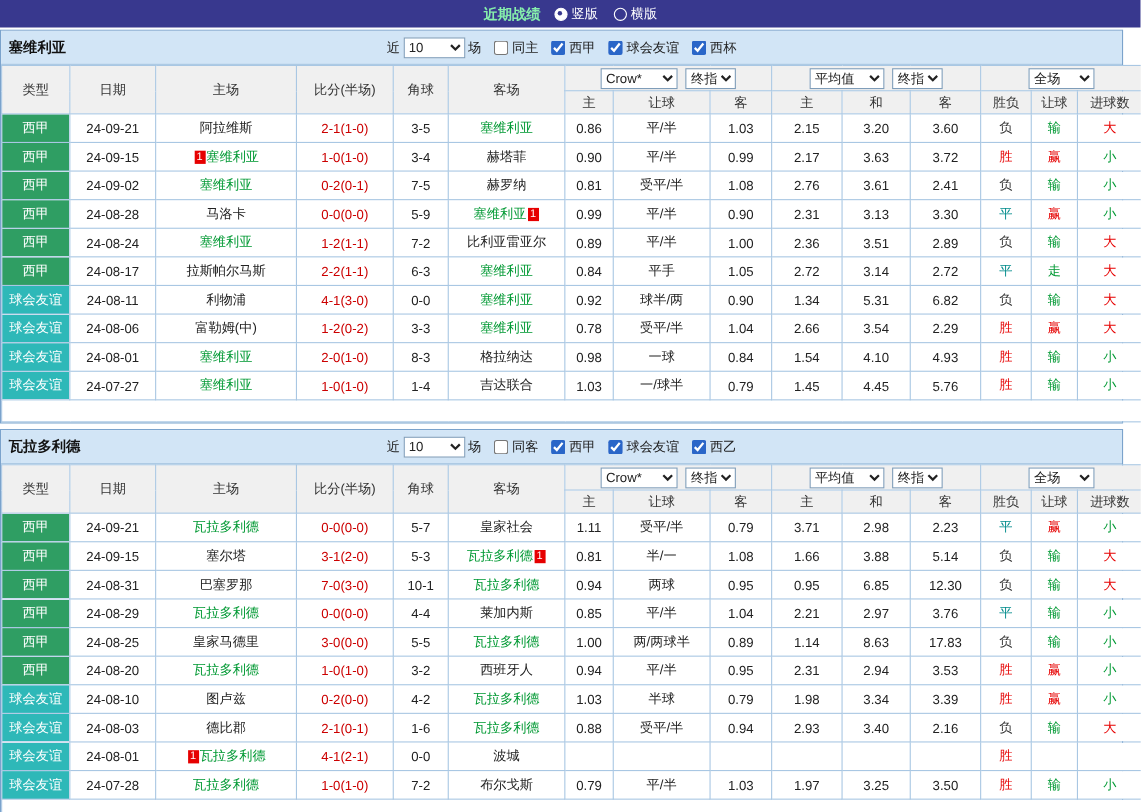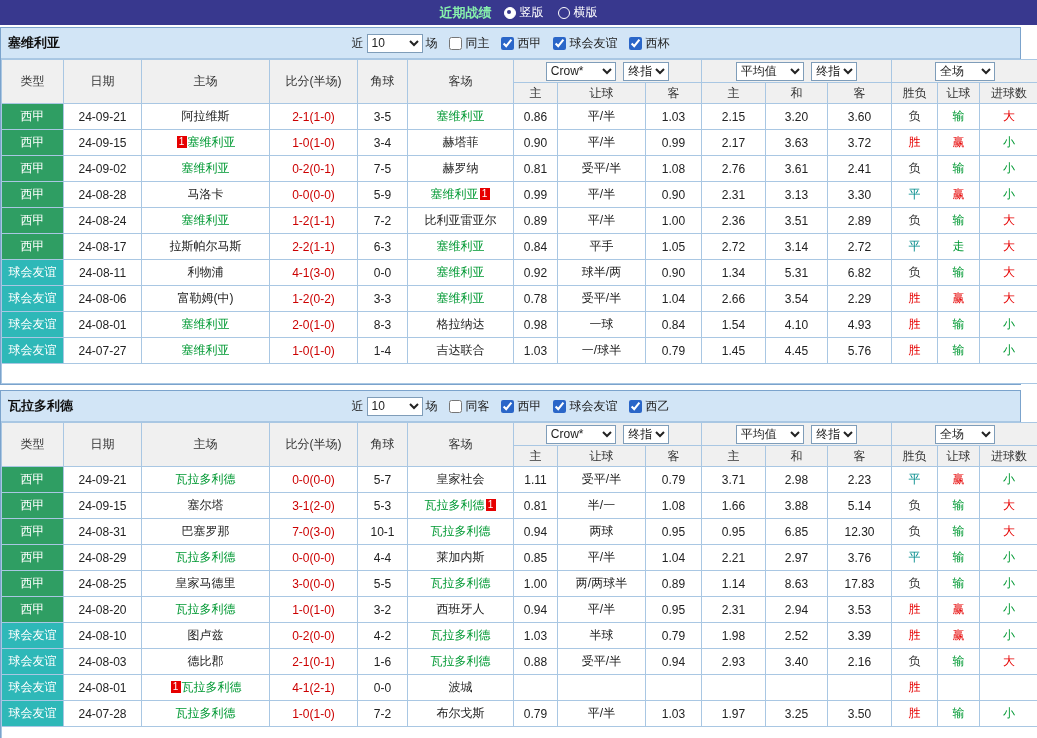--- a/index.html
+++ b/index.html
@@ -485,21 +485,21 @@
         <td class="c-friendly">球会友谊</td>
         <td>24-08-10</td>
         <td><span>图卢兹</span></td>
         <td class="score">0-2(0-0)</td>
         <td>4-2</td>
         <td><span class="c-team">瓦拉多利德</span></td>
         <td>1.03</td>
         <td>半球</td>
         <td>0.79</td>
         <td>1.98</td>
-        <td>2.52</td>
+        <td>3.34</td>
         <td>3.39</td>
         <td class="c-red">胜</td>
         <td class="c-red">赢</td>
         <td class="c-green">小</td>
       </tr>
         <tr>
         <td class="c-friendly">球会友谊</td>
         <td>24-08-03</td>
         <td><span>德比郡</span></td>
         <td class="score">2-1(0-1)</td>

